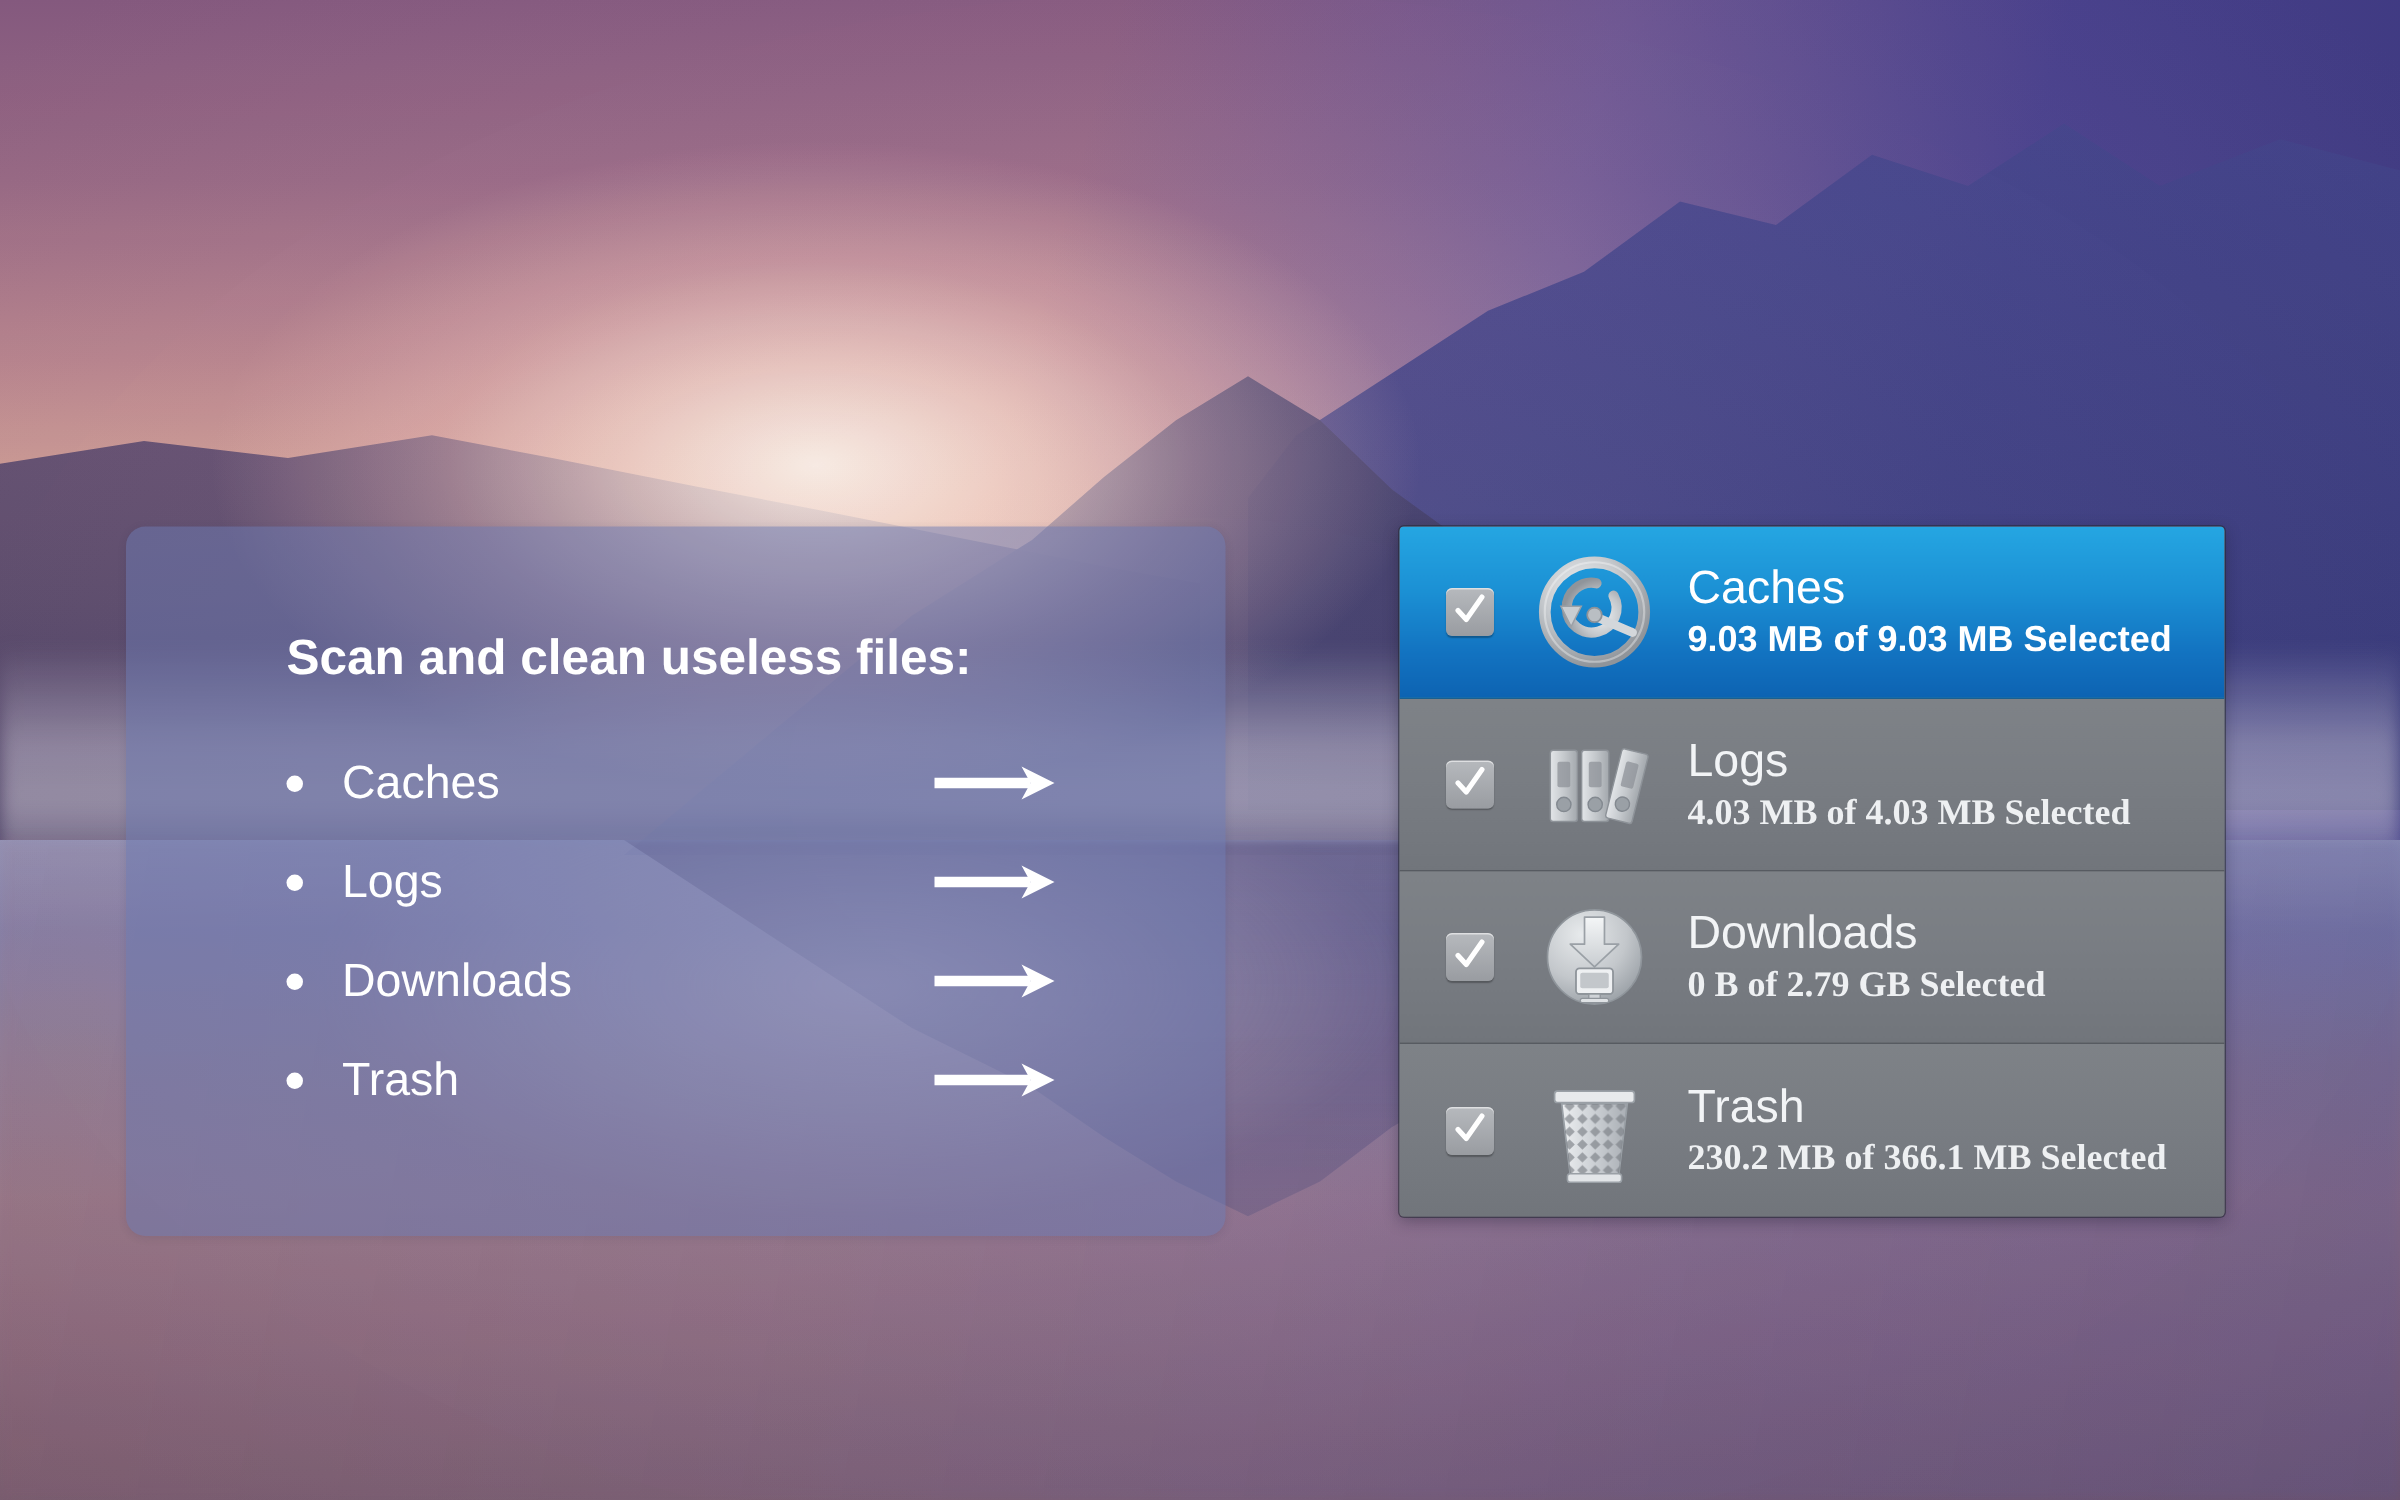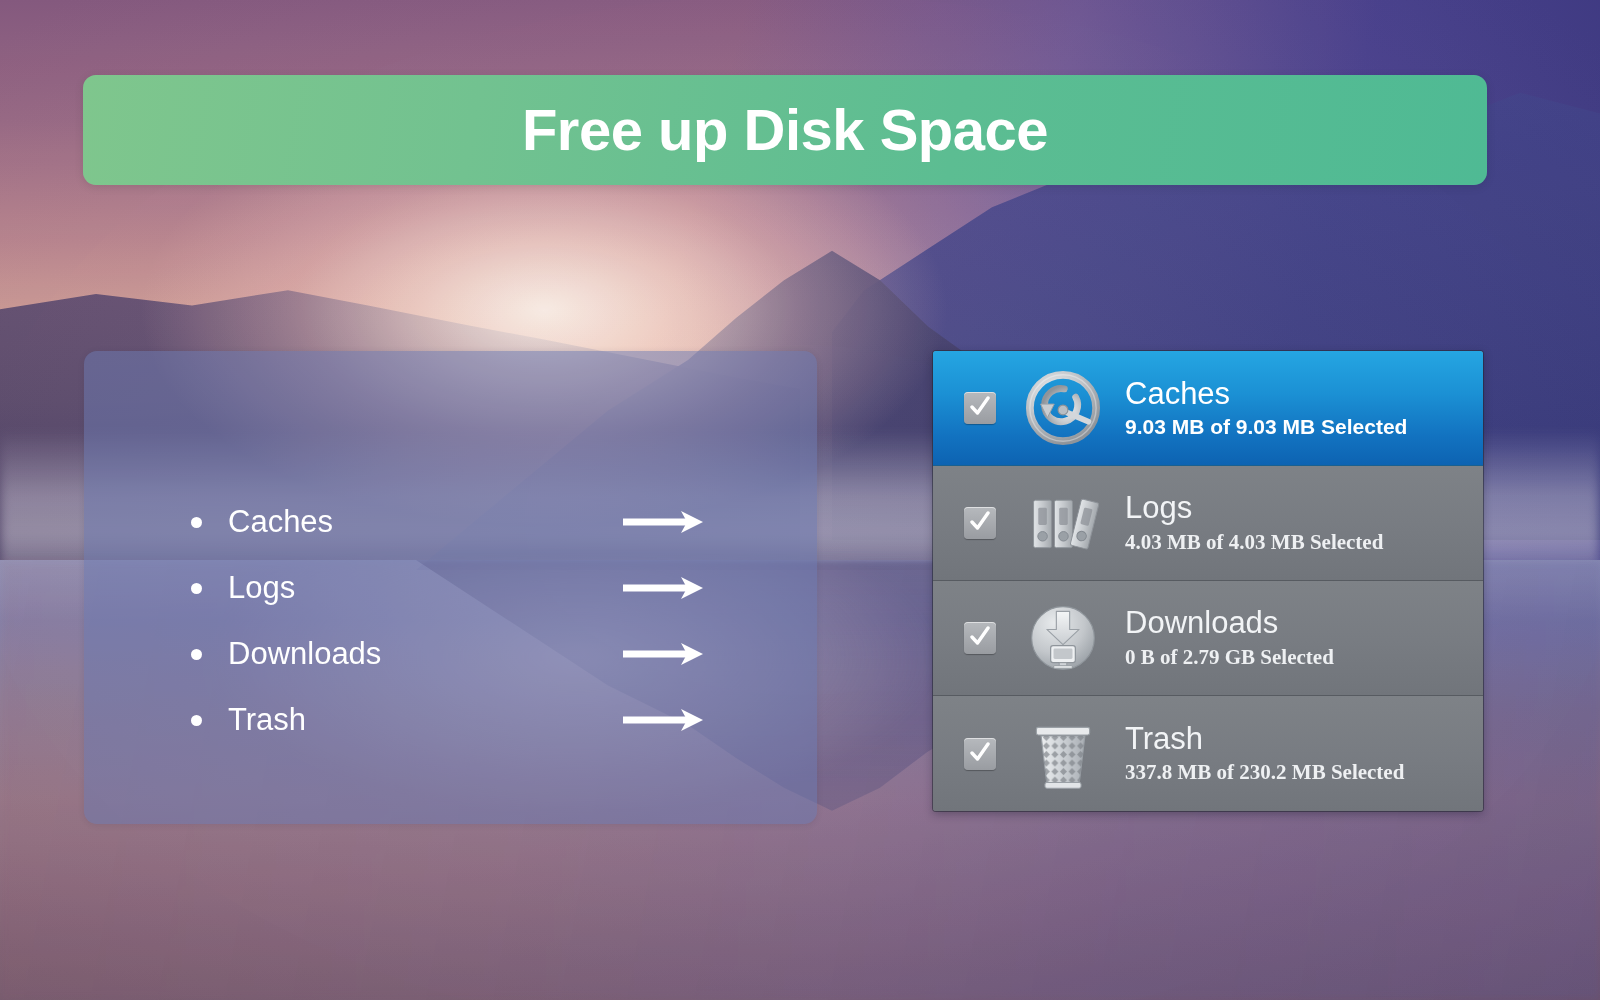--- a/index.html
+++ b/index.html
@@ -276,21 +276,21 @@
   }
   .row-title {
     color: #ffffff;
     font-size: 31px;
     line-height: 1.12;
     white-space: nowrap;
   }
   .row-sub {
     margin-top: 4px;
     color: #ffffff;
-    font-size: 21px;
+    font-size: 24px;
     font-weight: bold;
     white-space: nowrap;
   }
   .list-row.unselected .row-title { color: #f2f4f6; }
   .list-row.unselected .row-sub { color: #eef0f2; font-family: Liberation Serif, serif; }
 </style>
 </head>
 <body>
 
 <div id="stage">
@@ -300,26 +300,24 @@
   <div class="bg-layer ridge-right"></div>
   <div class="bg-layer ridge-left"></div>
   <div class="bg-layer ridge-center"></div>
   <div class="bg-layer bg-glow"></div>
   <div class="bg-layer mist"></div>
   <div class="bg-layer water"></div>
   <div class="bg-layer water-reflection"></div>
   <div class="bg-layer water-sheen"></div>
   <div class="bg-layer bg-soft"></div>
 
-  <div class="header-banner">
-    <div class="header-title">Free up Disk Space</div>
-  </div>
 
   <div class="left-panel">
 
+    <div class="panel-heading">Scan and clean useless files:</div>
 
     <div class="bullet-list">
 
       <div class="bullet-row">
         <span class="bullet-dot"></span>
         <span class="bullet-label">Caches</span>
         <span class="bullet-arrow">
           <svg viewBox="0 0 84 26" width="84" height="26">
             <path d="M2 13 H66" stroke="#ffffff" stroke-width="7" fill="none" stroke-linecap="butt"></path>
             <path d="M60 2 L82 13 L60 24 L66 13 Z" fill="#ffffff"></path>
@@ -498,18 +496,18 @@
 
           <path d="M17 21 L63 21 L57 71 L23 71 Z" fill="url(#tcan)" stroke="#9aa0a6" stroke-width="1.2"></path>
           <path d="M17 21 L63 21 L57 71 L23 71 Z" fill="url(#mesh)"></path>
 
           <rect x="21" y="70" width="38" height="6" rx="2" fill="#e2e5e8" stroke="#9aa0a6" stroke-width="1.1"></rect>
         </svg>
       </div>
 
       <div class="row-text">
         <div class="row-title">Trash</div>
-        <div class="row-sub">337.8 MB of 230.2 MB Selected</div>
+        <div class="row-sub">230.2 MB of 366.1 MB Selected</div>
       </div>
     </div>
 
   </div>
 </div>
 
 </body></html>

